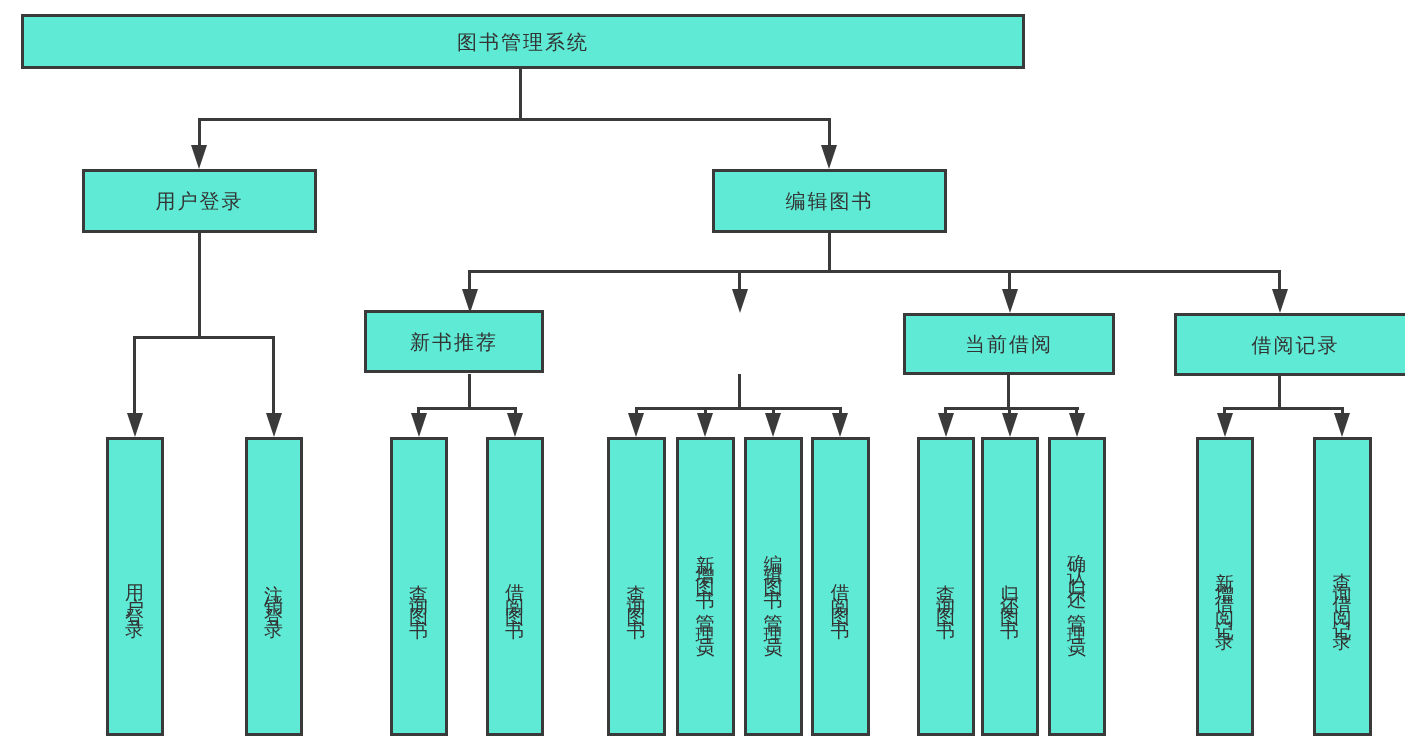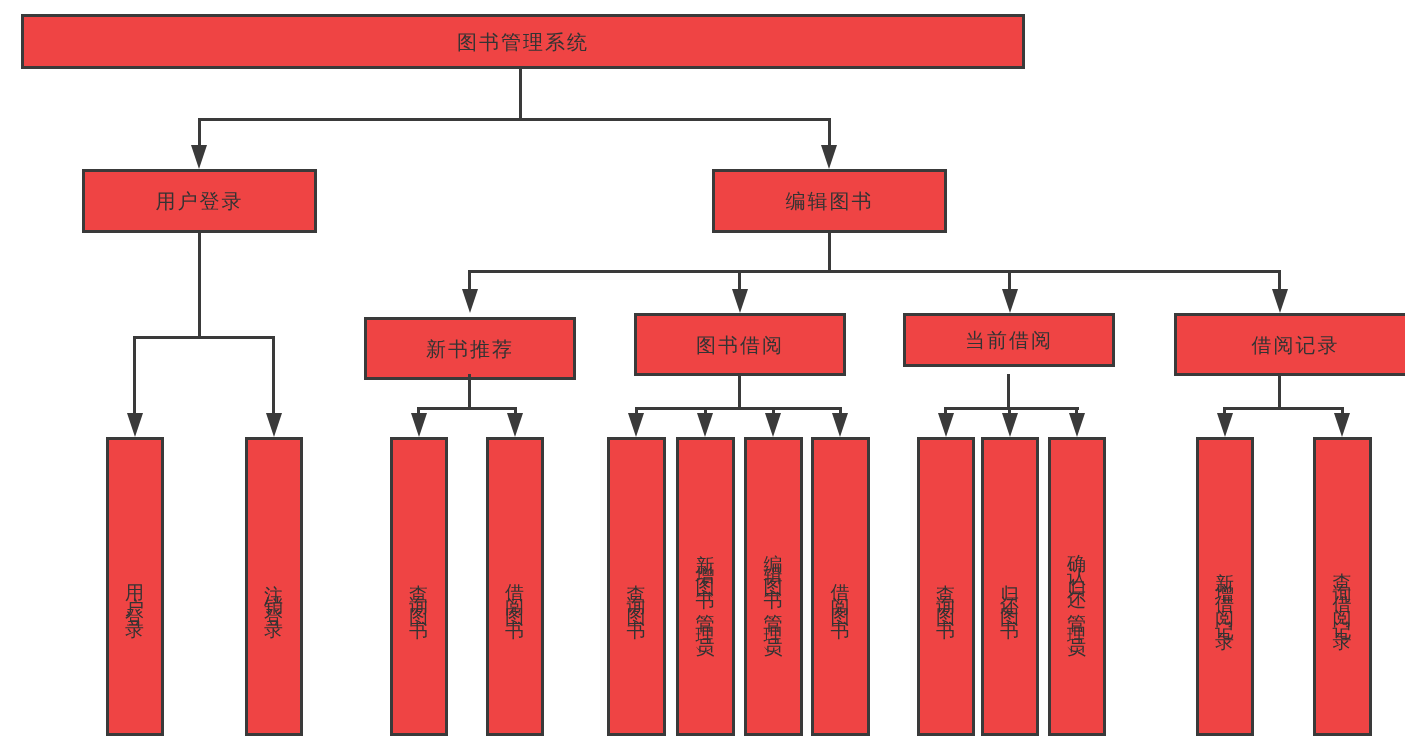--- a/index.html
+++ b/index.html
@@ -13,21 +13,21 @@
   body{font-family:"DejaVu Sans","Liberation Sans",sans-serif;}
   .stage{
     position:relative;
     width:1405px;height:747px;
     background:var(--bg);
     overflow:hidden;
   }
   
   .node{
     position:absolute;
-    background:#ef4444;
+    background:#5eead4;
     border:3px solid var(--line);
     display:flex;align-items:center;justify-content:center;
   }
   .hlabel{
     font-size:20px;letter-spacing:2px;color:var(--text);
     white-space:nowrap;line-height:1;
   }
   .leaf{border-width:3px;}
   .vlabel{
     writing-mode:vertical-rl;
@@ -92,27 +92,24 @@
   <div class="hline" style="left:468px;top:270px;width:813px"></div>
   <div class="vline" style="left:468px;top:270px;height:22px"></div>
   <div class="arrow" style="left:462px;top:289px"></div>
   <div class="vline" style="left:738px;top:270px;height:22px"></div>
   <div class="arrow" style="left:732px;top:289px"></div>
   <div class="vline" style="left:1008px;top:270px;height:22px"></div>
   <div class="arrow" style="left:1002px;top:289px"></div>
   <div class="vline" style="left:1278px;top:270px;height:22px"></div>
   <div class="arrow" style="left:1272px;top:289px"></div>
 
-  <div class="node" style="left:364px;top:317px;width:212px;height:63px">
+  <div class="node" style="left:364px;top:310px;width:180px;height:63px">
     <span class="hlabel">新书推荐</span>
   </div>
-  <div class="node" style="left:634px;top:313px;width:212px;height:63px">
-    <span class="hlabel">图书借阅</span>
-  </div>
-  <div class="node" style="left:903px;top:313px;width:212px;height:54px">
+  <div class="node" style="left:903px;top:313px;width:212px;height:62px">
     <span class="hlabel">当前借阅</span>
   </div>
   <div class="node" style="left:1174px;top:313px;width:243px;height:63px">
     <span class="hlabel">借阅记录</span>
   </div>
 
   <div class="vline" style="left:468px;top:374px;height:36px"></div>
   <div class="hline" style="left:417px;top:407px;width:100px"></div>
   <div class="vline" style="left:417px;top:407px;height:9px"></div>
   <div class="arrow" style="left:411px;top:413px"></div>

